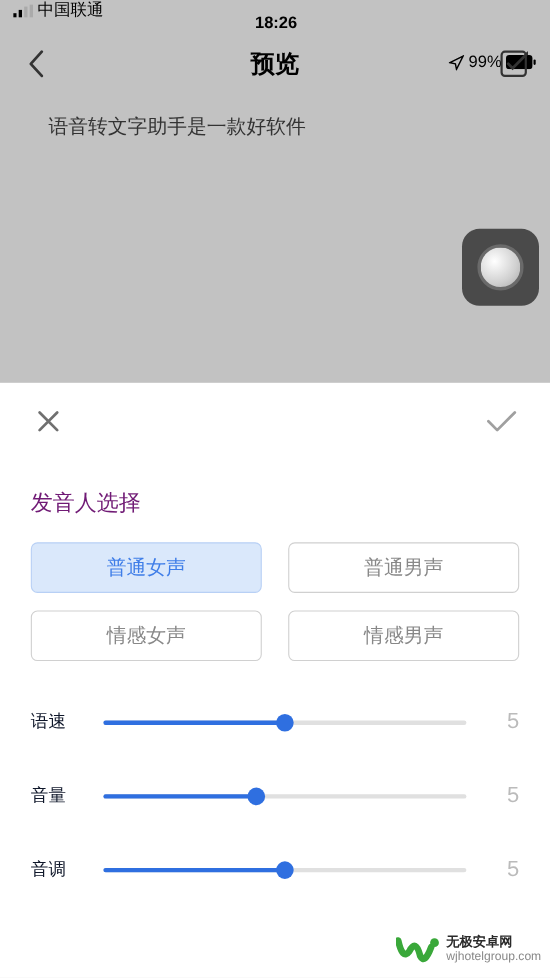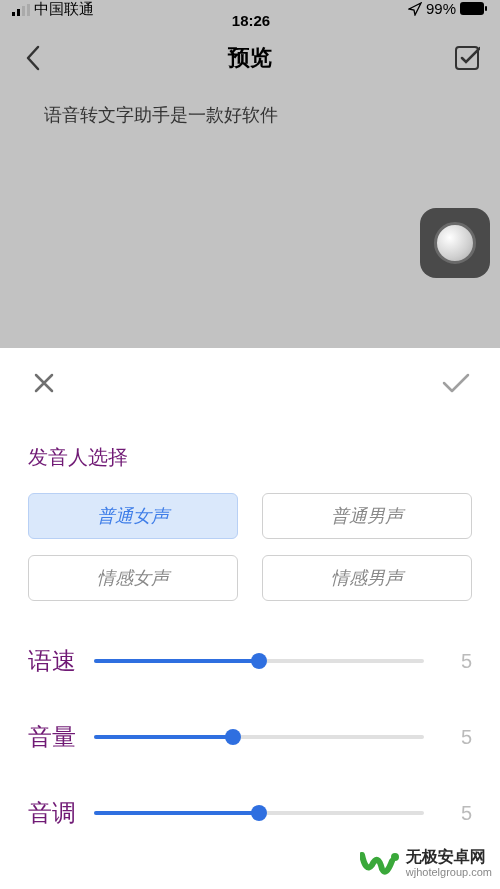--- a/index.html
+++ b/index.html
@@ -28,20 +28,21 @@
     }
     .status-left {
       display: flex;
       align-items: center;
       gap: 4px;
     }
     .status-right {
       display: flex;
       align-items: center;
       gap: 4px;
+      margin-top: 48px;
     }
     .signal-icon svg, .nav-icon svg {
       display: block;
     }
     .battery {
       display: flex;
       align-items: center;
     }
     
     .nav-bar {
@@ -123,21 +124,20 @@
     .section-title {
       font-size: 20px;
       color: #701a75;
       margin-top: 26px;
       margin-bottom: 22px;
     }
     .voice-grid {
       display: grid;
       grid-template-columns: 1fr 1fr;
       gap: 16px 24px;
-      font-style: italic;
     }
     .voice-option {
       height: 46px;
       border-radius: 6px;
       border: 1px solid #d0d0d0;
       display: flex;
       align-items: center;
       justify-content: center;
       font-size: 18px;
       color: #888;
@@ -147,22 +147,22 @@
       background: #dae8fb;
       color: #3e7de8;
     }
     .slider-row {
       display: flex;
       align-items: center;
       margin-top: 44px;
       gap: 18px;
     }
     .slider-label {
-      font-size: 24px;
-      color: #701a75;
+      font-size: 16px;
+      color: #0f172a;
       width: 48px;
       flex-shrink: 0;
     }
     .slider-track {
       flex: 1;
       height: 4px;
       background: #e0e0e0;
       border-radius: 2px;
       position: relative;
     }
@@ -202,21 +202,21 @@
     .wm-logo {
       width: 40px;
       height: 40px;
     }
     .wm-text {
       display: flex;
       flex-direction: column;
       line-height: 1.1;
     }
     .wm-title {
-      font-size: 16px;
+      font-size: 12px;
       font-weight: 700;
       color: #2a2a2a;
     }
     .wm-sub {
       font-size: 11px;
       color: #888;
     }
   </style>
 </head>
 <body>

